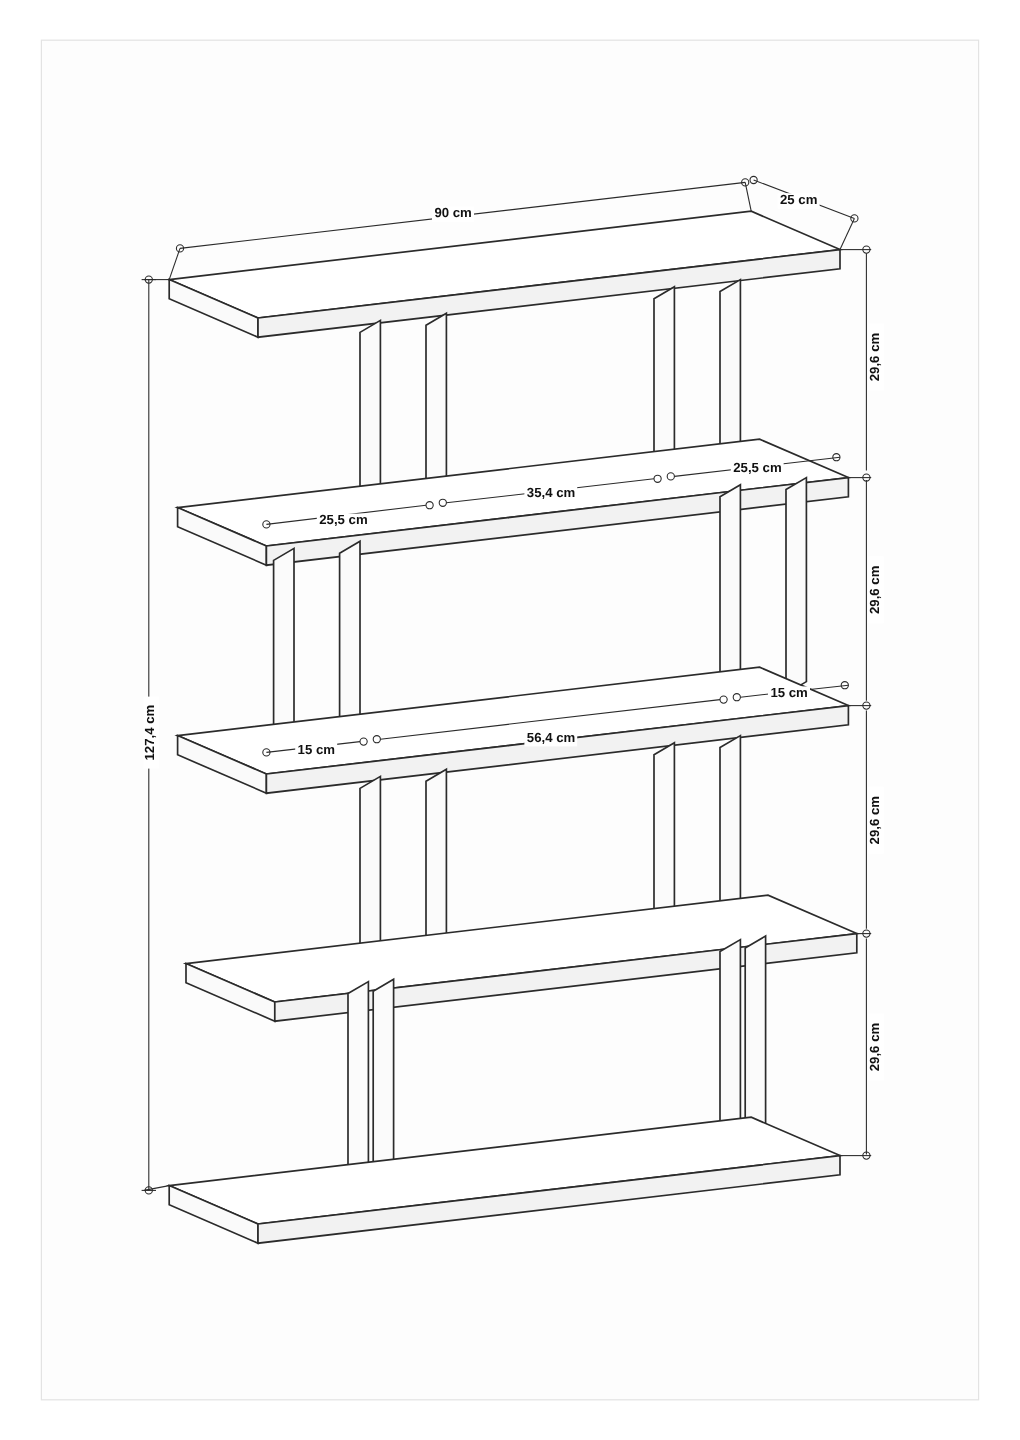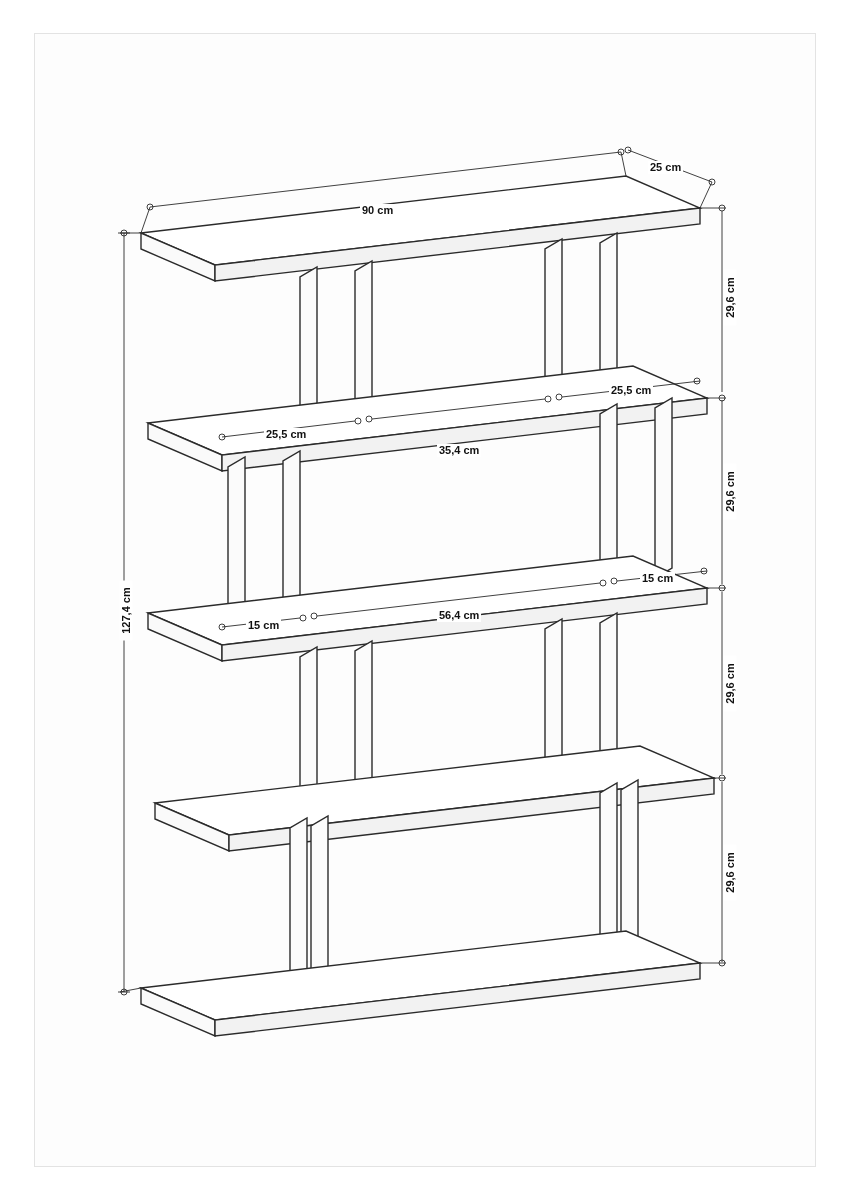--- a/index.html
+++ b/index.html
@@ -176,37 +176,37 @@
       <circle cx="697" cy="381" r="3"></circle>
       <circle cx="222" cy="627" r="3"></circle>
       <circle cx="303" cy="618" r="3"></circle>
       <circle cx="314" cy="616" r="3"></circle>
       <circle cx="603" cy="583" r="3"></circle>
       <circle cx="614" cy="581" r="3"></circle>
       <circle cx="704" cy="571" r="3"></circle>
     </g>
   </svg>
 
-  <div class="dim-label" style="left:360px; top:172px;margin-top:32px;">90 cm</div>
+  <div class="dim-label" style="left:360px; top:172px;">90 cm</div>
 
   <div class="dim-label" style="left:648px; top:161px;">25 cm</div>
 
   <div class="dim-label vert" style="left:96px; top:604px; width:56px; text-align:center;">127,4 cm</div>
 
   <div class="dim-label vert" style="left:702px; top:291px; width:52px; text-align:center;">29,6 cm</div>
 
   <div class="dim-label vert" style="left:702px; top:485px; width:52px; text-align:center;">29,6 cm</div>
 
   <div class="dim-label vert" style="left:702px; top:677px; width:52px; text-align:center;">29,6 cm</div>
 
   <div class="dim-label vert" style="left:702px; top:866px; width:52px; text-align:center;">29,6 cm</div>
 
   <div class="dim-label" style="left:264px; top:428px;">25,5 cm</div>
 
-  <div class="dim-label" style="left:437px; top:405px;margin-top:39px;">35,4 cm</div>
+  <div class="dim-label" style="left:437px; top:405px;">35,4 cm</div>
 
   <div class="dim-label" style="left:609px; top:384px;">25,5 cm</div>
 
   <div class="dim-label" style="left:246px; top:619px;">15 cm</div>
 
   <div class="dim-label" style="left:437px; top:609px;">56,4 cm</div>
 
   <div class="dim-label" style="left:640px; top:572px;">15 cm</div>
 
 </div>

